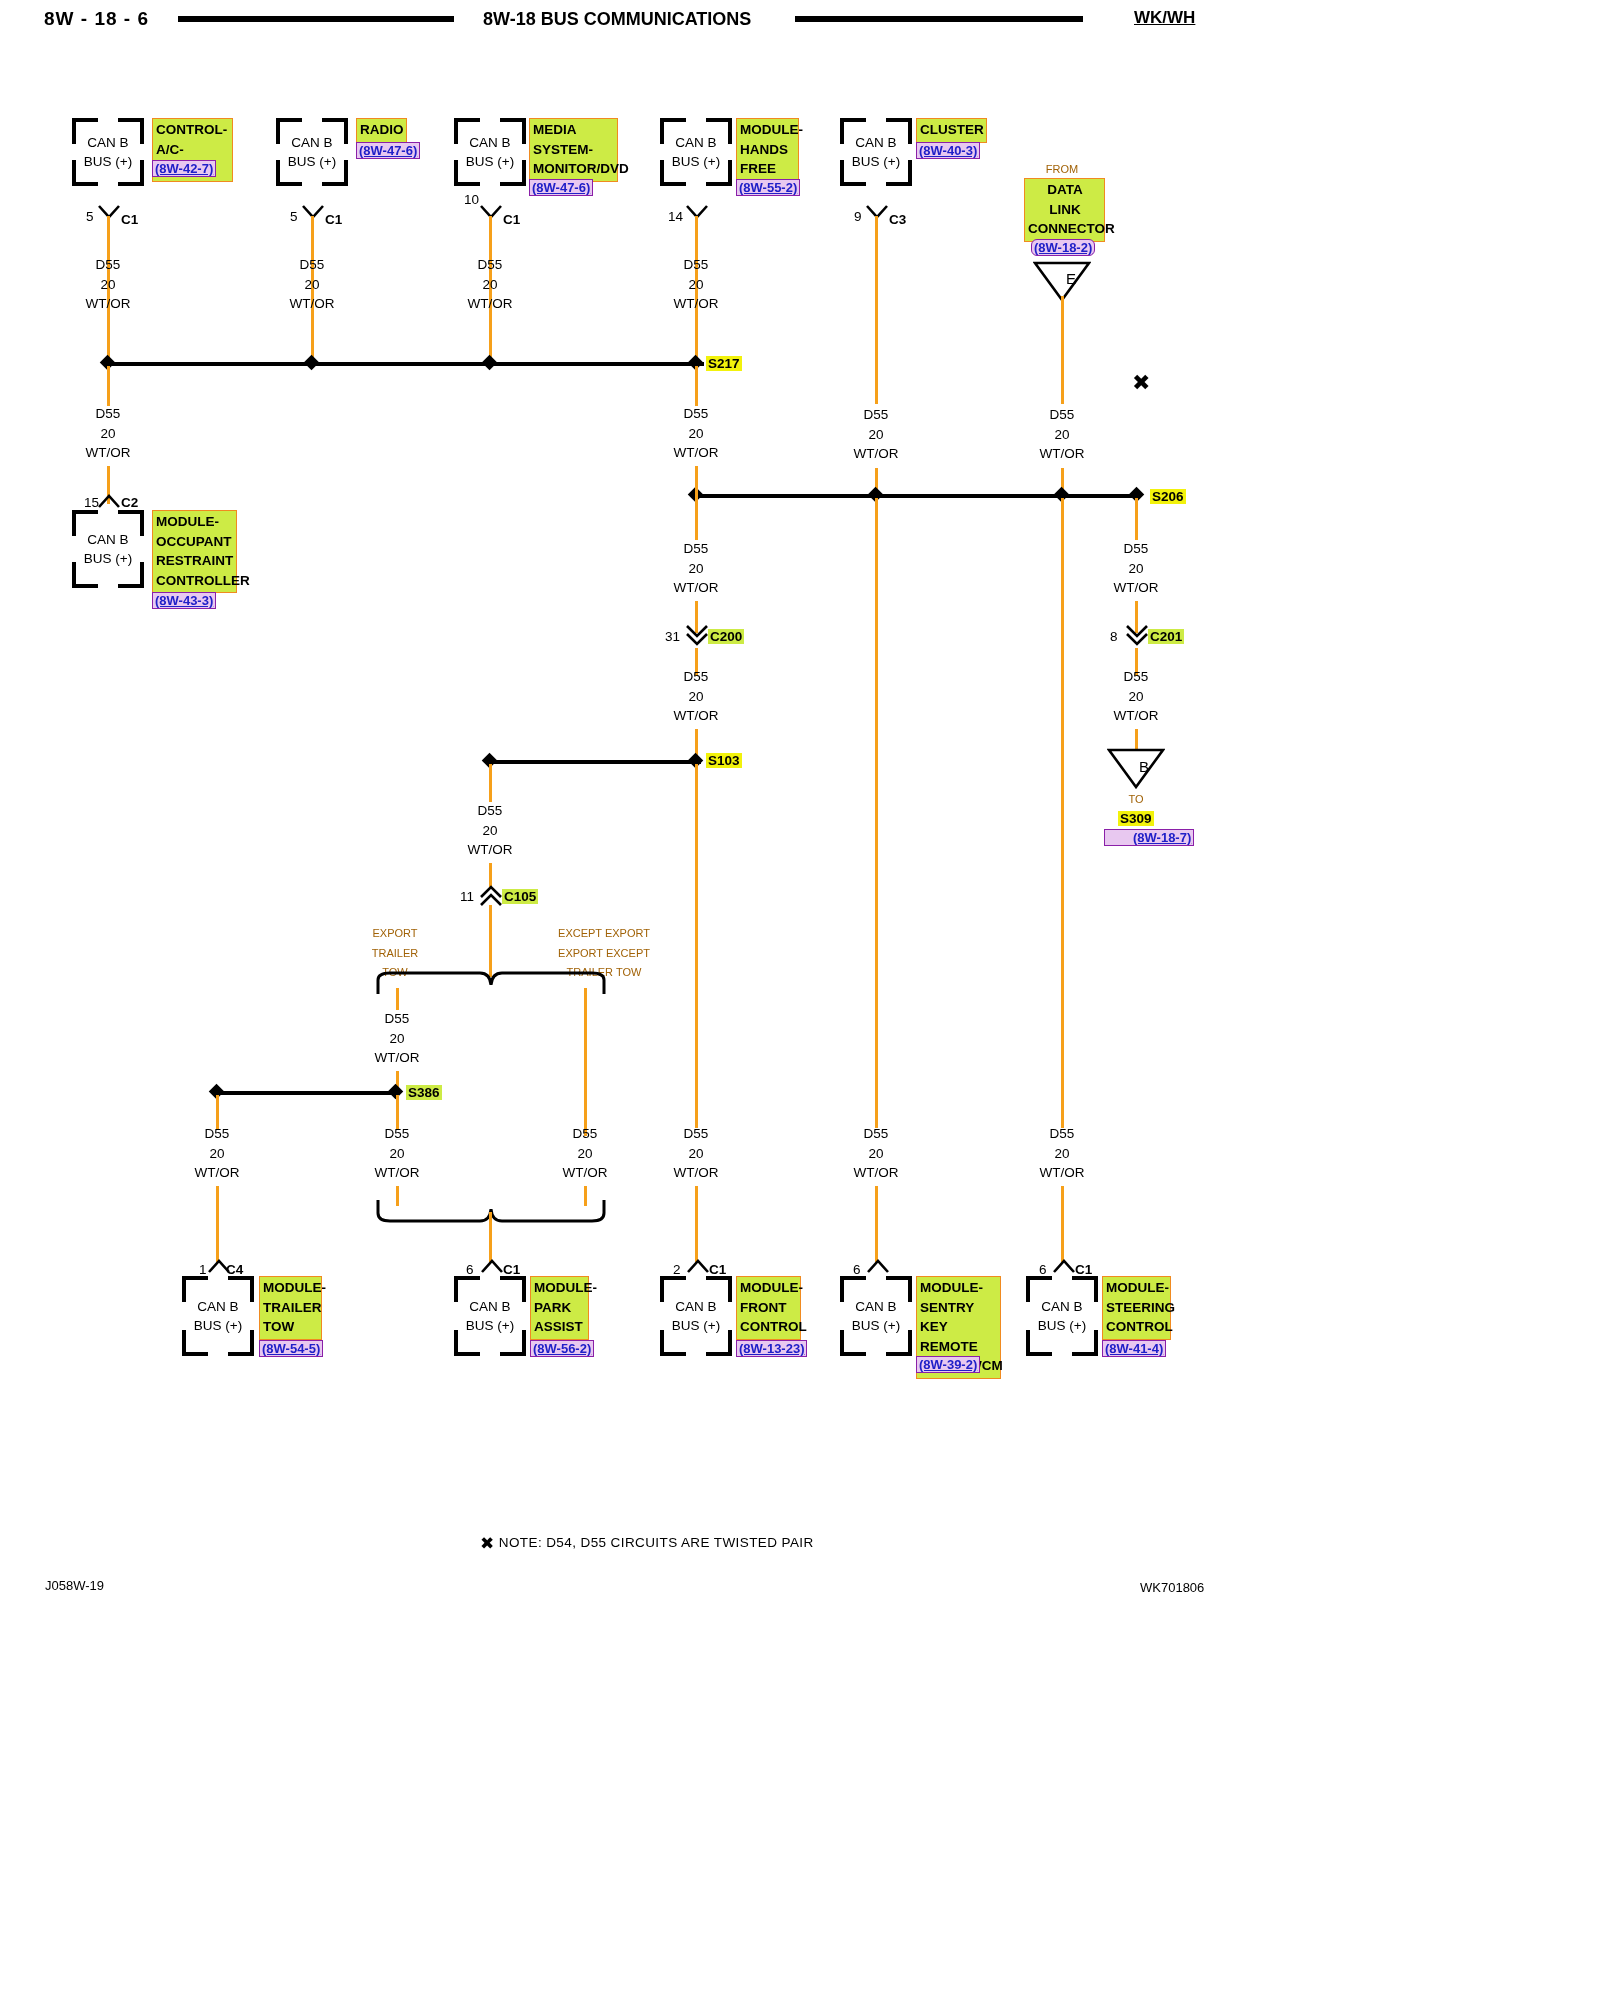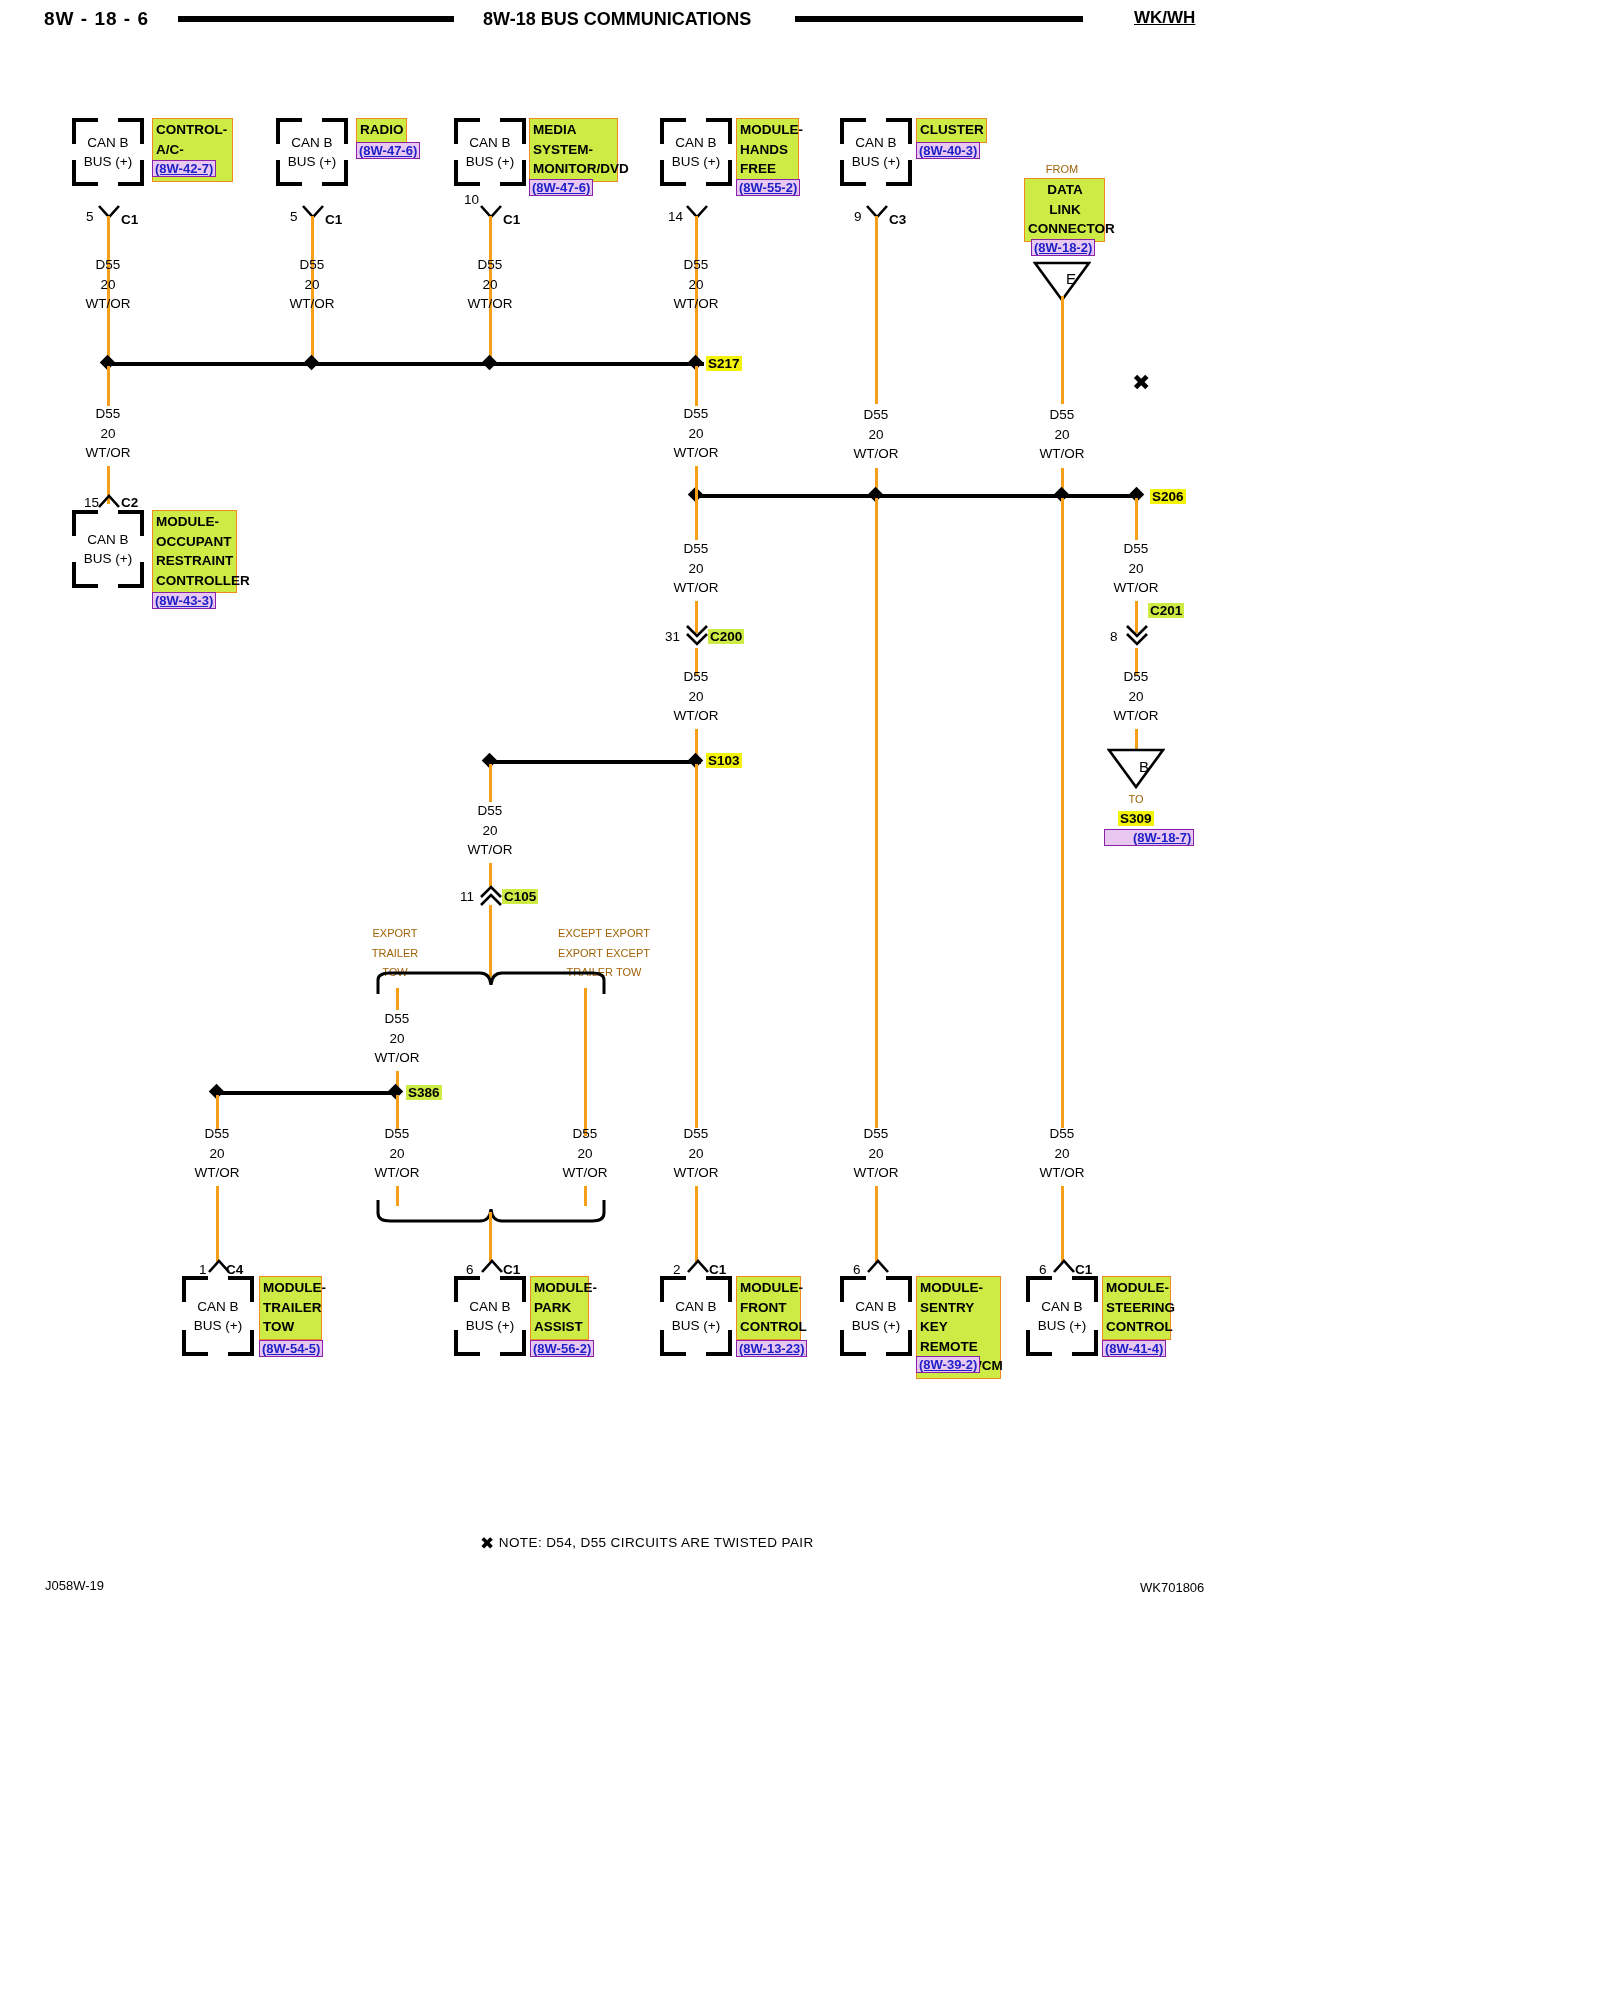--- a/index.html
+++ b/index.html
@@ -232,21 +232,21 @@
     <span>D55</span><br>
     <span>20</span><br>
     <span>WT/OR</span>
   </div>
   <div class="wire" style="left:875px;top:468px;height:32px;"></div>
 
   <div class="lbl" style="left:1032px;top:163px;width:60px;">FROM</div>
   <div class="tag" style="left:1024px;top:178px;width:74px;text-align:center;">DATA
 LINK
 CONNECTOR</div>
-  <div class="ref" style="left:1031px;top:239px;">(8W-18-2)</div>
+  <div class="ref" style="left:1031px;top:239px;border-radius:6px;">(8W-18-2)</div>
   <div class="tri" style="left:1033px;top:260px;">
     <svg width="58" height="42" viewBox="0 0 58 42">
       <polygon points="2,3 56,3 29,40" fill="#fff" stroke="#000" stroke-width="2.6"></polygon>
       <text x="33" y="24" font-size="15" font-family="Liberation Sans, sans-serif" fill="#000">E</text>
     </svg>
   </div>
   <div class="wire" style="left:1061px;top:296px;height:108px;"></div>
   <div class="wirelbl" style="left:1027px;top:405px;">
     <span>D55</span><br>
     <span>20</span><br>
@@ -356,21 +356,21 @@
     <span>WT/OR</span>
   </div>
   <div class="wire" style="left:1135px;top:601px;height:32px;"></div>
   <div class="pin" style="left:1110px;top:629px;">8</div>
   <div class="ysym" style="left:1126px;top:625px;">
     <svg width="22" height="22" viewBox="0 0 22 22">
       <polyline points="1,1 11,11 21,1" fill="none" stroke="#000" stroke-width="2.6"></polyline>
       <polyline points="1,9 11,19 21,9" fill="none" stroke="#000" stroke-width="2.6"></polyline>
     </svg>
   </div>
-  <div class="splice ltgreen" style="left:1148px;top:603px;">C201</div>
+  <div class="splice ltgreen" style="left:1148px;top:629px;">C201</div>
   <div class="wire" style="left:1135px;top:648px;height:28px;"></div>
   <div class="wirelbl" style="left:1101px;top:667px;">
     <span>D55</span><br>
     <span>20</span><br>
     <span>WT/OR</span>
   </div>
   <div class="wire" style="left:1135px;top:729px;height:20px;"></div>
   <div class="tri" style="left:1107px;top:747px;">
     <svg width="58" height="42" viewBox="0 0 58 42">
       <polygon points="2,3 56,3 29,40" fill="#fff" stroke="#000" stroke-width="2.6"></polygon>

